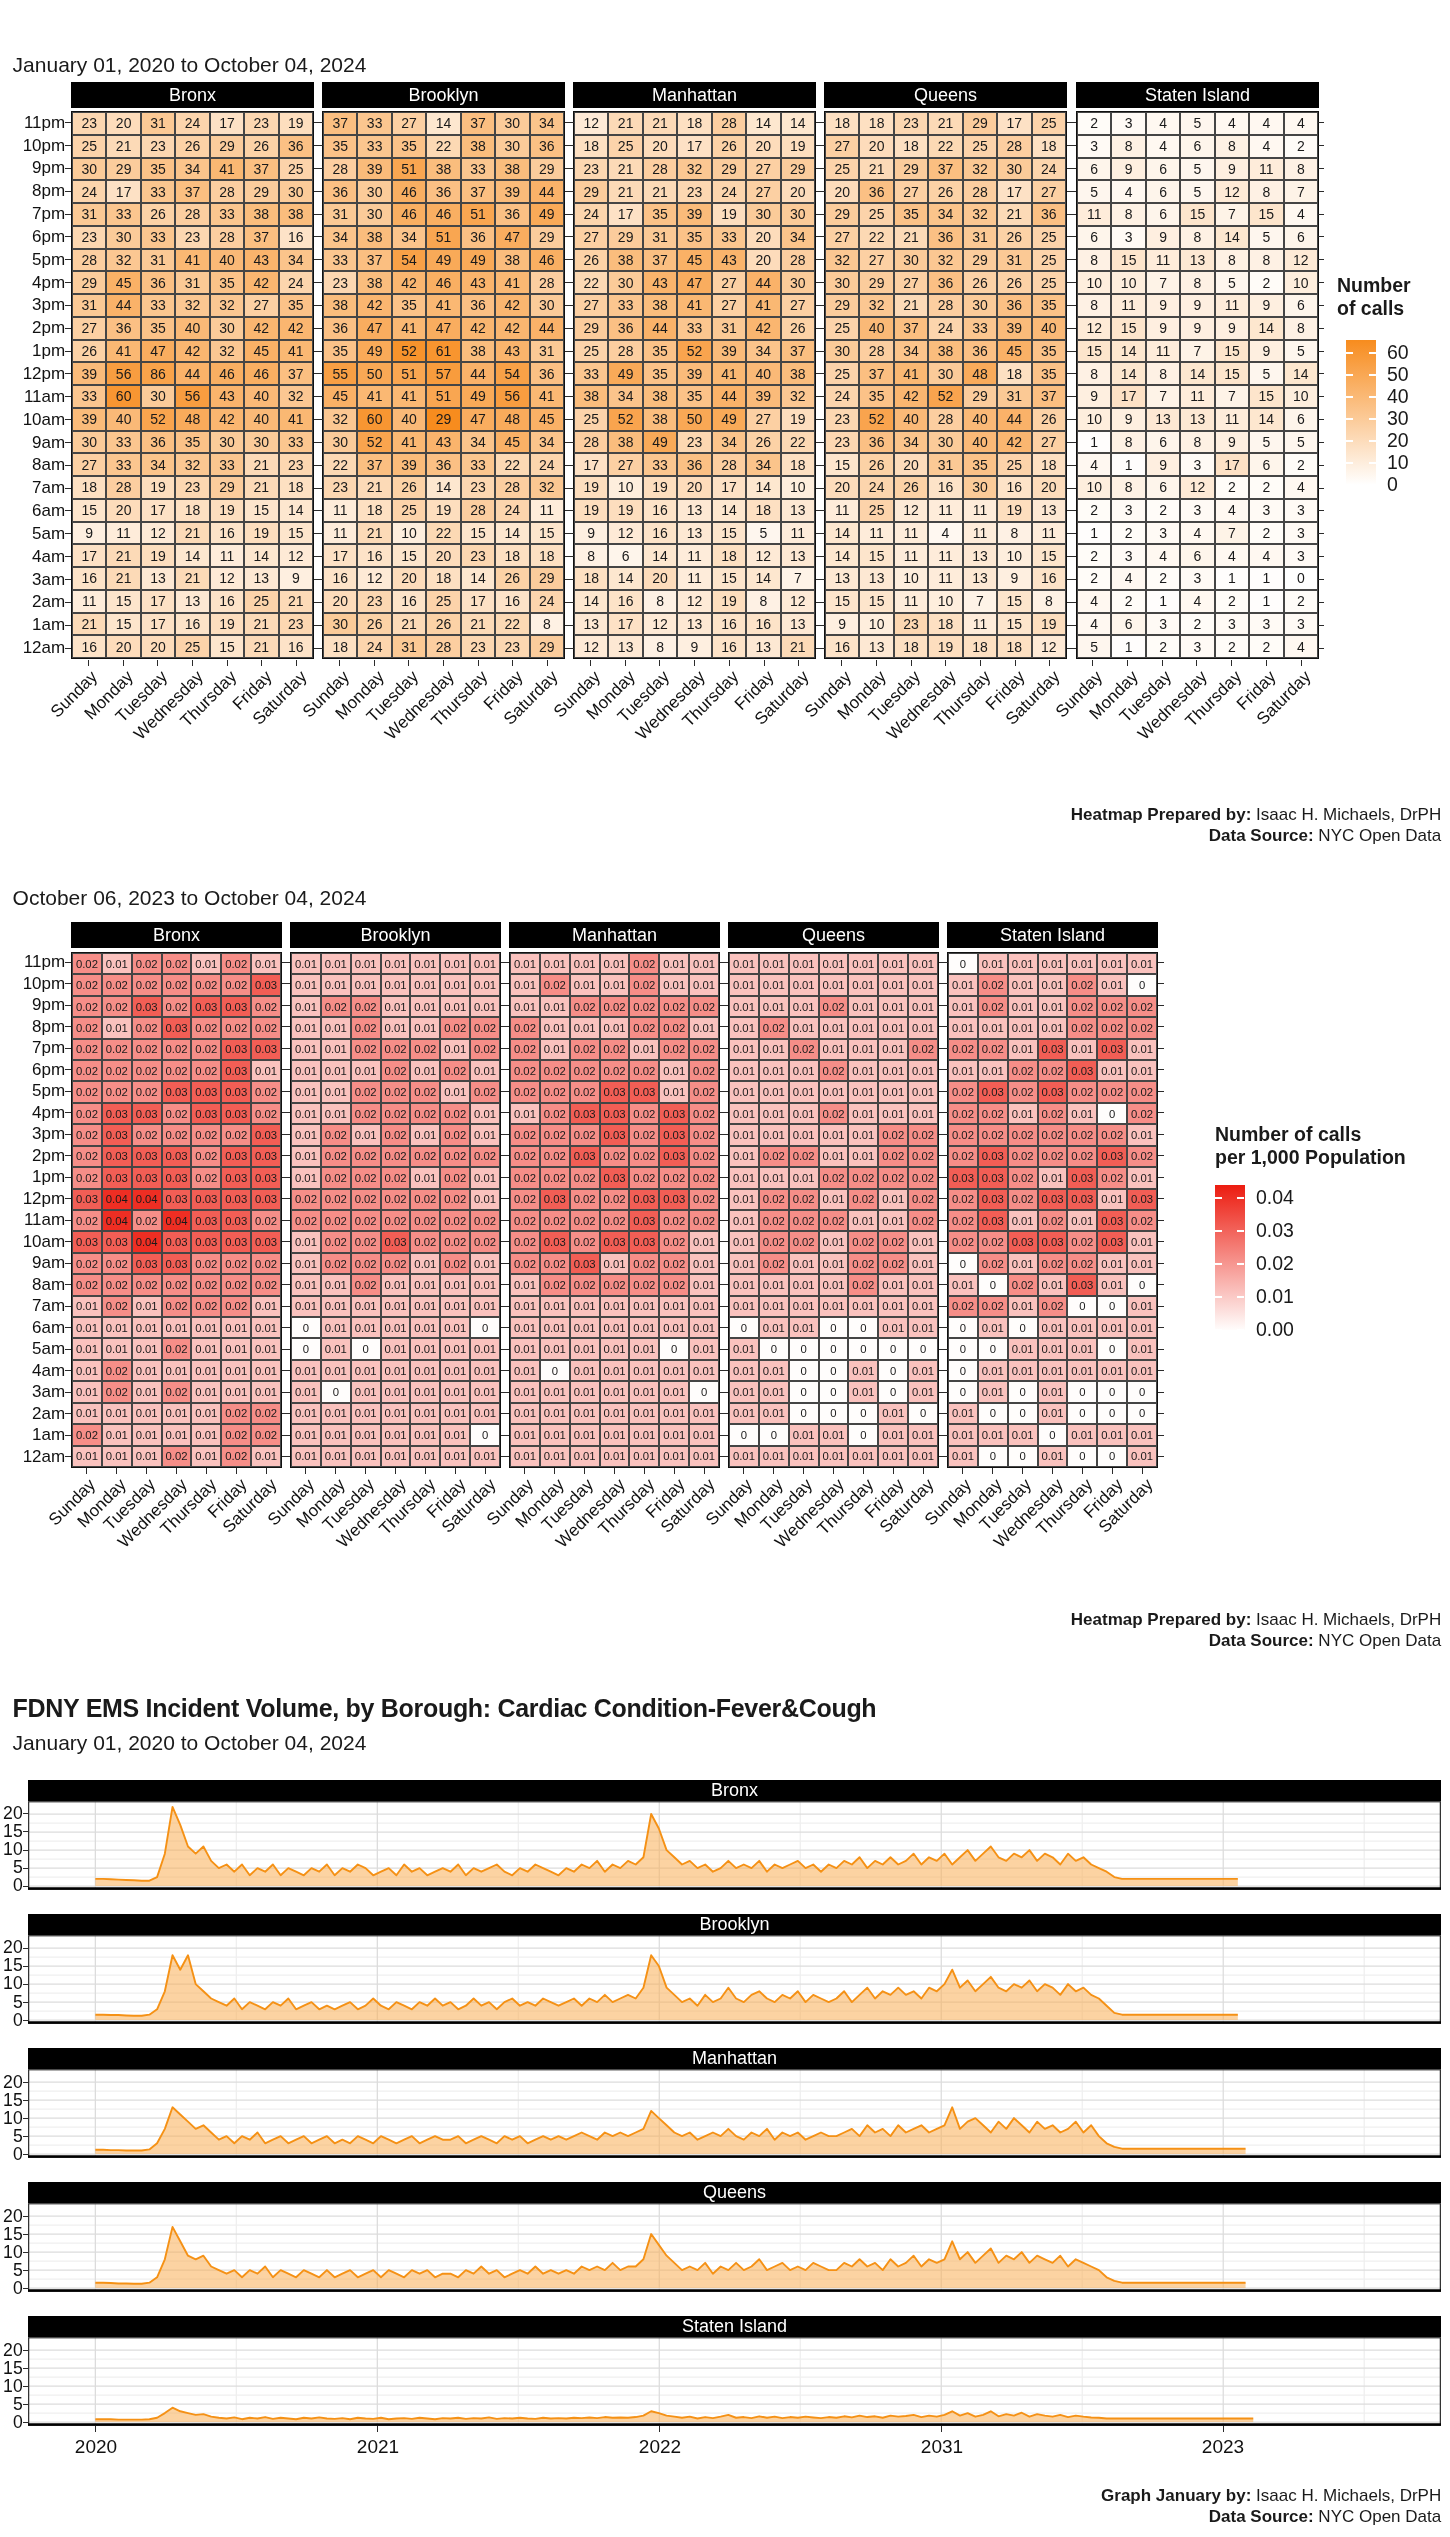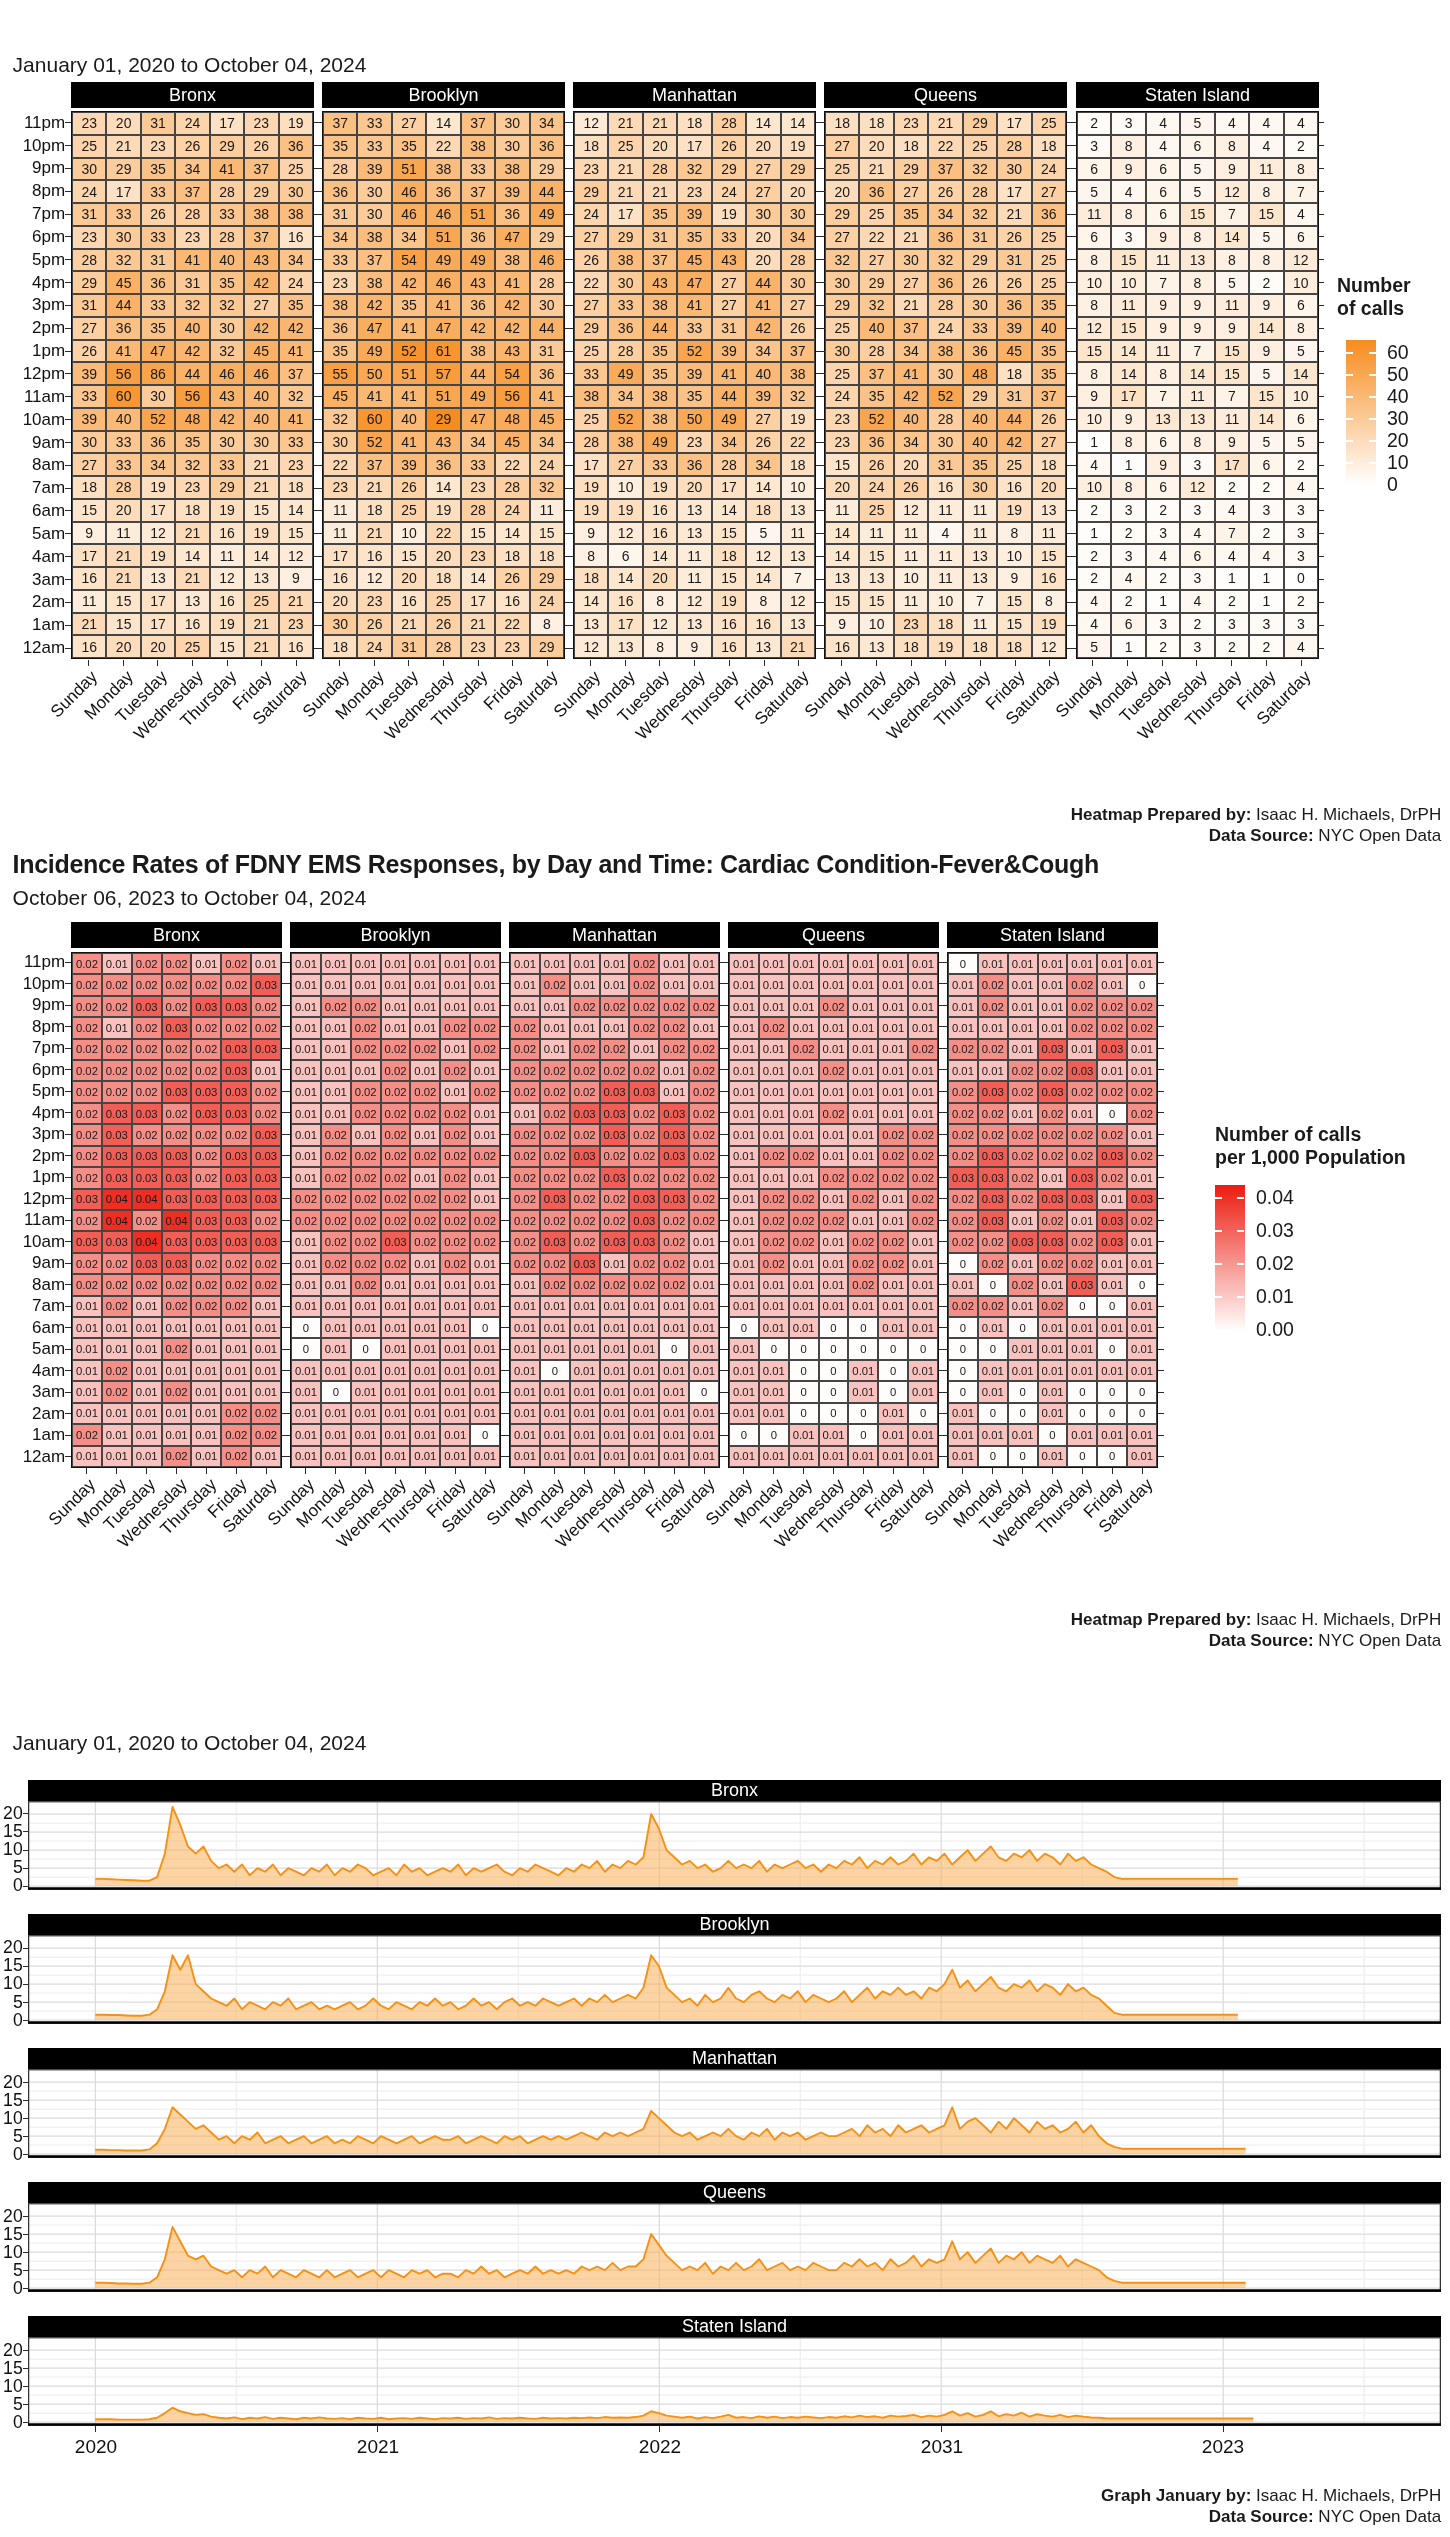--- a/index.html
+++ b/index.html
@@ -1246,21 +1246,20 @@
       <div class="legend-label" style="left: 1387px; top: 451px;">10</div>
       <div class="tickmark" style="left: 1346px; top: 484px; width: 7px; height: 1.9px; background: rgb(255, 255, 255);"></div>
       <div class="tickmark" style="left: 1369px; top: 484px; width: 7px; height: 1.9px; background: rgb(255, 255, 255);"></div>
       <div class="legend-label" style="left: 1387px; top: 473px;">0</div>
     </div>
   <div class="footer" style="top:804px">
     <div><b>Heatmap Prepared by:</b> <span>Isaac H. Michaels, DrPH</span></div>
     <div><b>Data Source:</b> <span>NYC Open Data</span></div>
   </div>
 
-  <div class="chart-title" style="top:850px">Incidence Rates of FDNY EMS Responses, by Day and Time: Cardiac Condition-Fever&amp;Cough</div>
   <div class="chart-subtitle" style="top:886px">October 06, 2023 to October 04, 2024</div>
   <div id="hm2">
       <div class="hour-label" style="left: 8.2px; top: 952px;">11pm</div>
       <div class="hour-label" style="left: 8.2px; top: 974px;">10pm</div>
       <div class="hour-label" style="left: 8.2px; top: 995px;">9pm</div>
       <div class="hour-label" style="left: 8.2px; top: 1017px;">8pm</div>
       <div class="hour-label" style="left: 8.2px; top: 1038px;">7pm</div>
       <div class="hour-label" style="left: 8.2px; top: 1060px;">6pm</div>
       <div class="hour-label" style="left: 8.2px; top: 1081px;">5pm</div>
       <div class="hour-label" style="left: 8.2px; top: 1103px;">4pm</div>
@@ -2464,20 +2463,21 @@
       <div class="legend-label" style="left: 1256px; top: 1285px;">0.01</div>
       <div class="tickmark" style="left: 1215px; top: 1329px; width: 7px; height: 1.9px; background: rgb(255, 255, 255);"></div>
       <div class="tickmark" style="left: 1237px; top: 1329px; width: 7px; height: 1.9px; background: rgb(255, 255, 255);"></div>
       <div class="legend-label" style="left: 1256px; top: 1318px;">0.00</div>
     </div>
   <div class="footer" style="top:1609px">
     <div><b>Heatmap Prepared by:</b> <span>Isaac H. Michaels, DrPH</span></div>
     <div><b>Data Source:</b> <span>NYC Open Data</span></div>
   </div>
 
+  <div class="chart-title" style="top:1694px">FDNY EMS Incident Volume, by Borough: Cardiac Condition-Fever&amp;Cough</div>
   <div class="chart-subtitle" style="top:1731px">January 01, 2020 to October 04, 2024</div>
   <div id="ts">
       <div class="ts-strip" style="left: 28px; top: 1780px; width: 1413px; height: 21.4px;">Bronx</div>
       <svg viewBox="0 0 2245 141" style="left: 28px; top: 1801px; width: 1413px; height: 89px;">
         <rect x="0" y="0" width="2245" height="141" fill="#ffffff"></rect>
         <line x1="0" x2="2245" y1="120.6875" y2="120.6875" stroke="#efefef" stroke-width="2"></line>
         <line x1="0" x2="2245" y1="92.0625" y2="92.0625" stroke="#efefef" stroke-width="2"></line>
         <line x1="0" x2="2245" y1="63.4375" y2="63.4375" stroke="#efefef" stroke-width="2"></line>
         <line x1="0" x2="2245" y1="34.8125" y2="34.8125" stroke="#efefef" stroke-width="2"></line>
         <line x1="331" x2="331" y1="0" y2="141" stroke="#efefef" stroke-width="2"></line>

